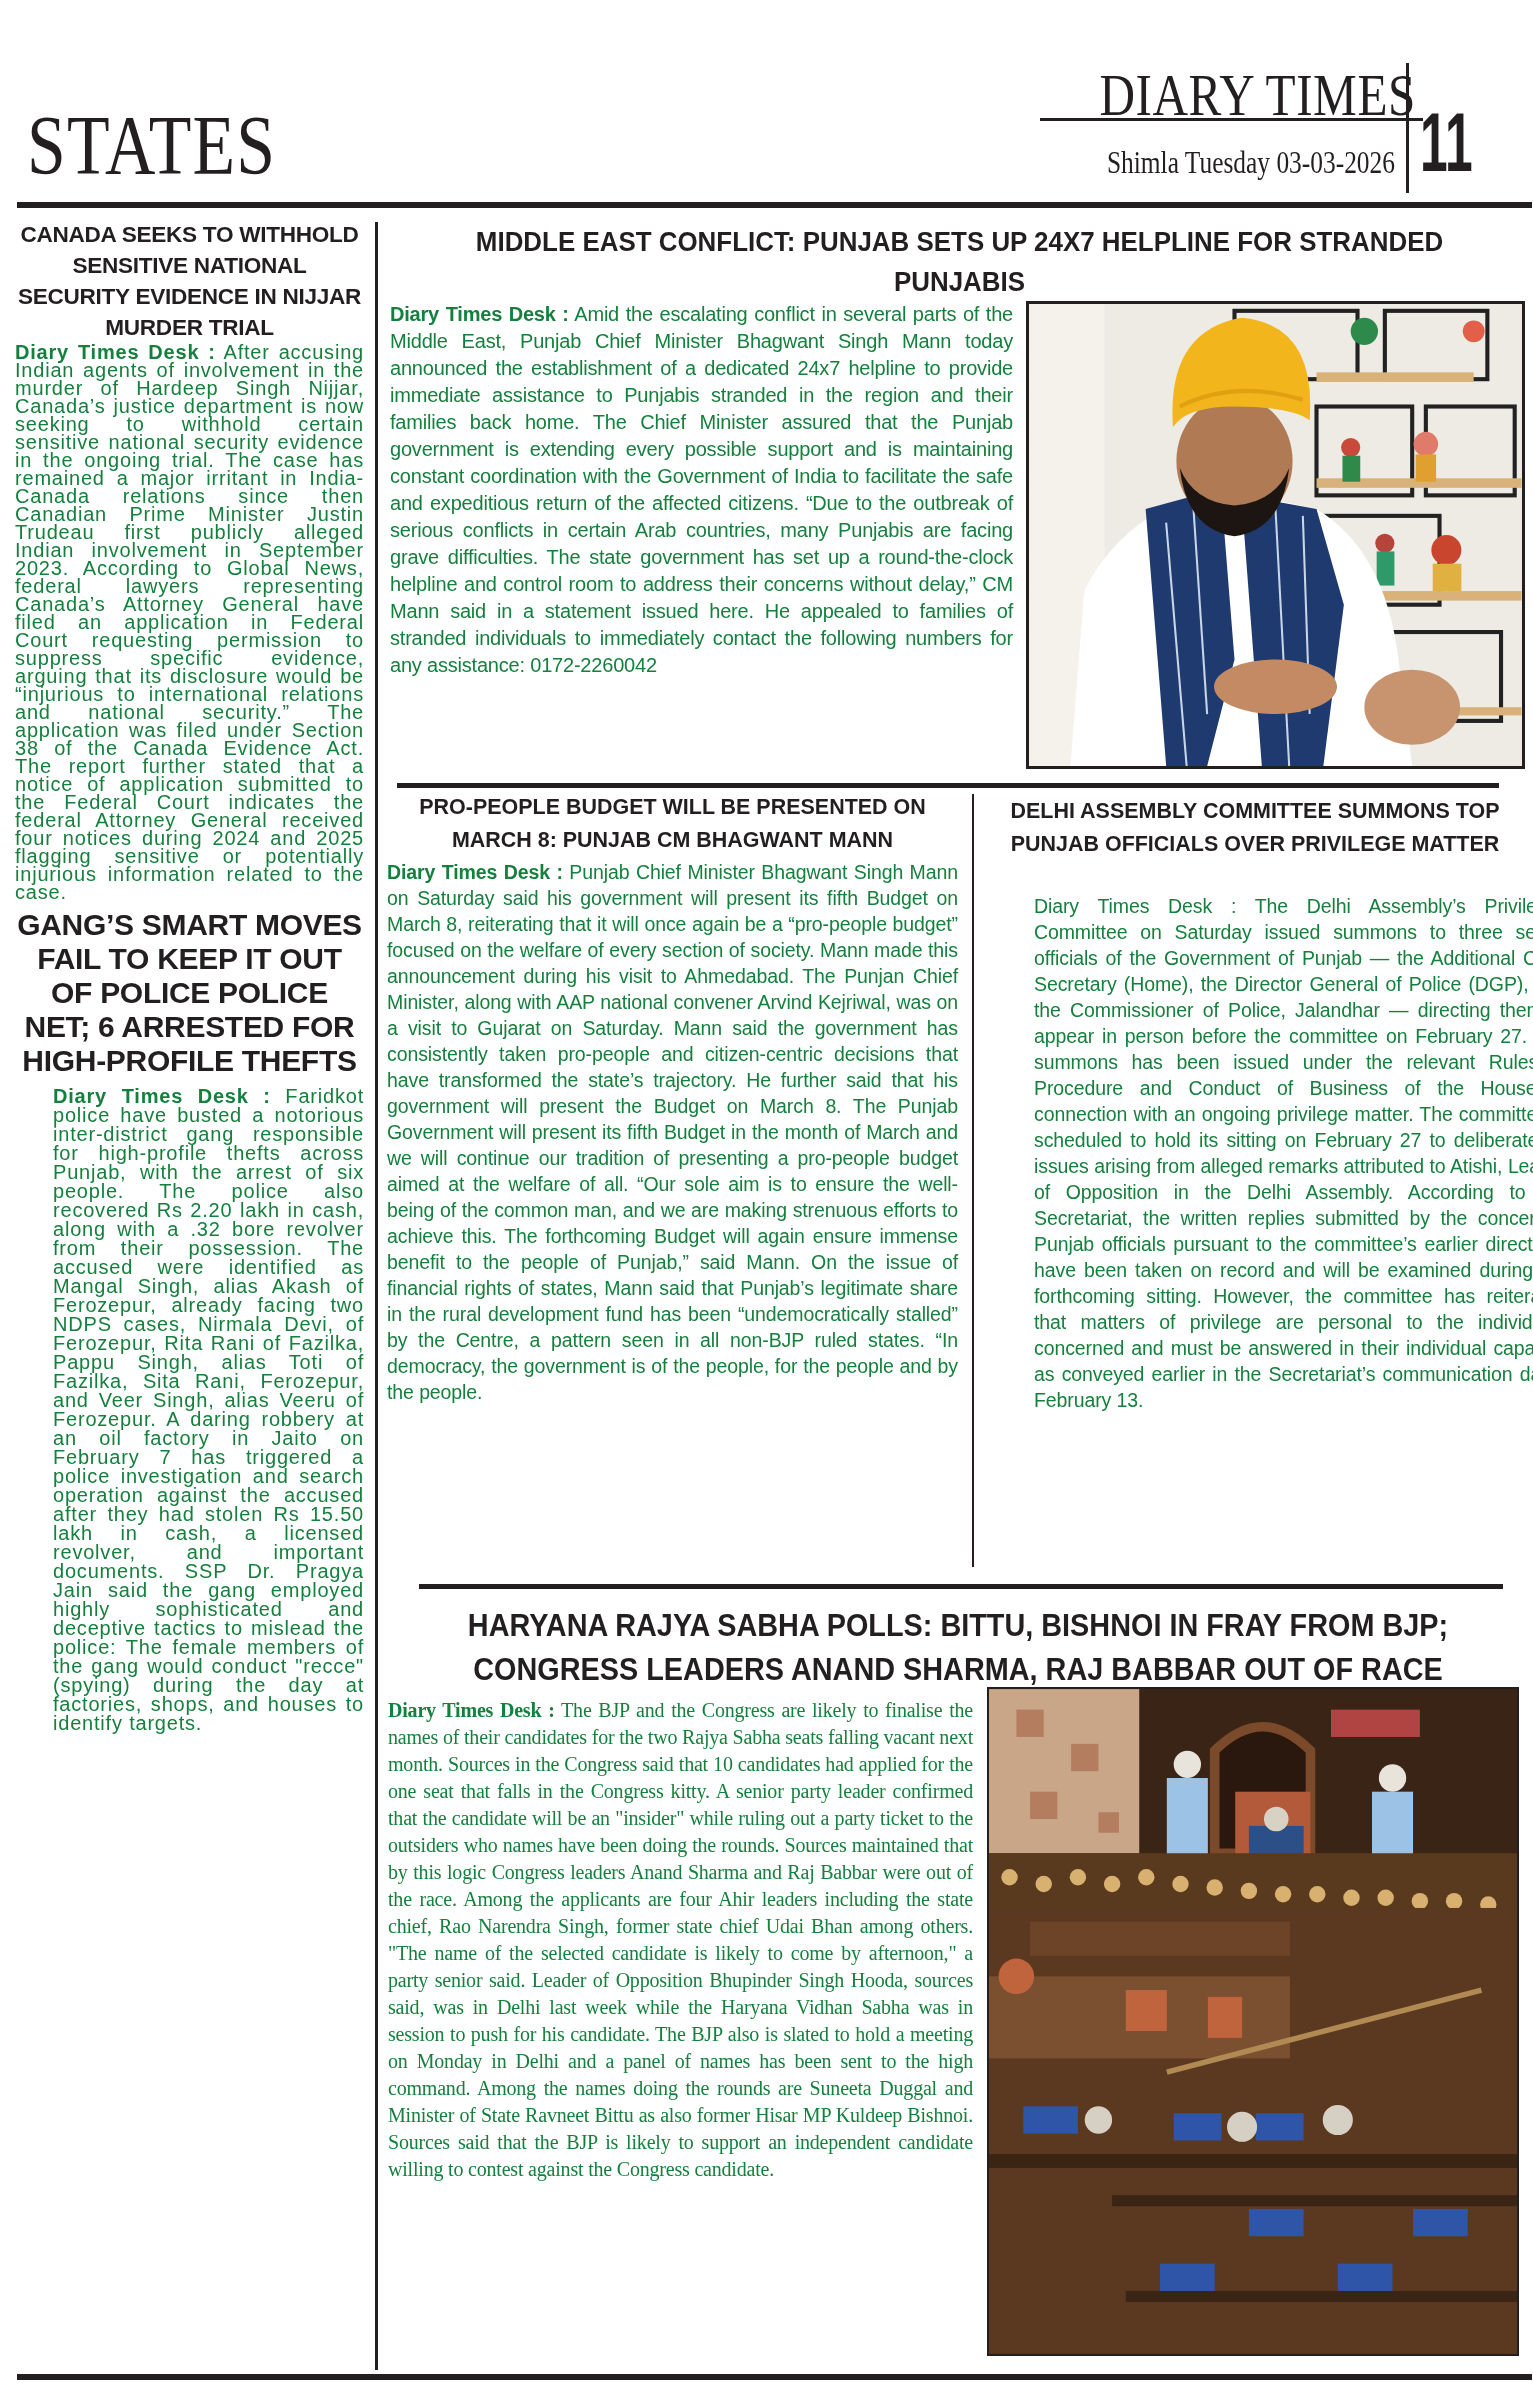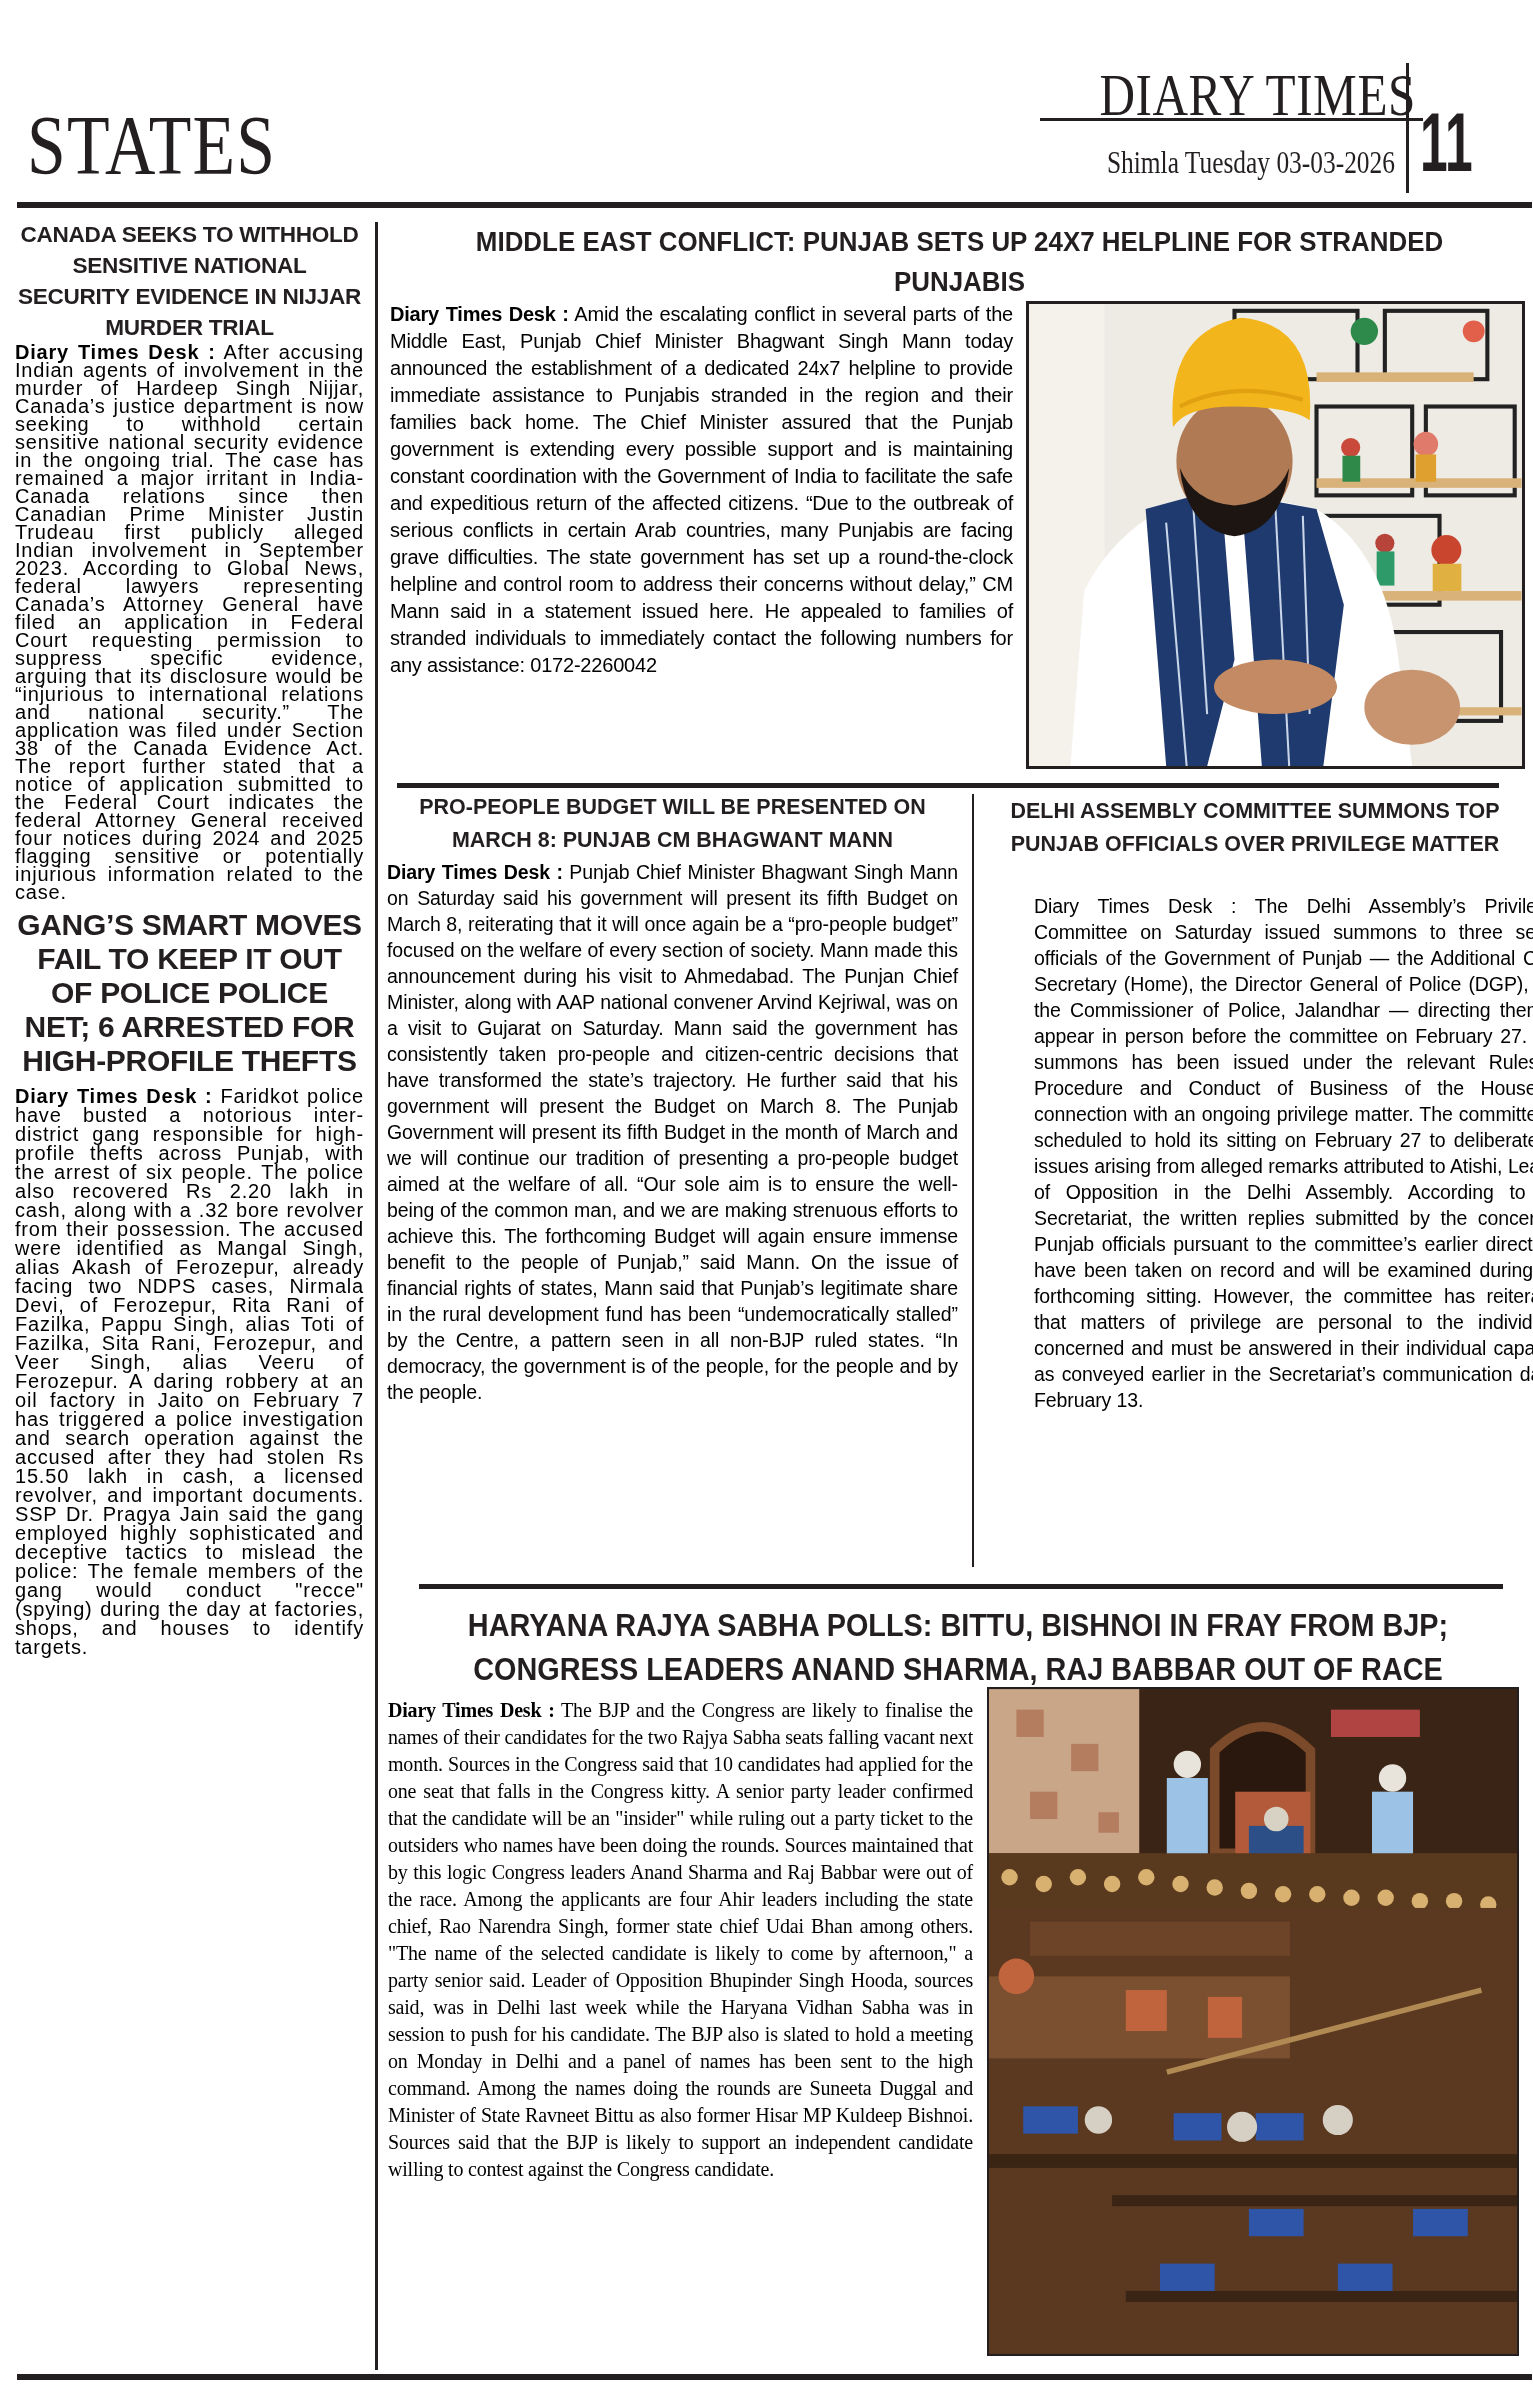--- a/index.html
+++ b/index.html
@@ -1,37 +1,37 @@
 <!DOCTYPE html>
 <html style="font-size:11px"><head>
 <meta charset="utf-8">
 <style>
   html, body { margin: 0; padding: 0; background: #ffffff; }
   body { width: 1533px; height: 2401px; position: relative; overflow: hidden; color: #231f20; font-family: "Liberation Sans", sans-serif; }
   .abs { position: absolute; }
   .serif { font-family: "Liberation Serif", "DejaVu Serif", serif; }
   .head-bold { font-family: "Liberation Sans", "DejaVu Sans", sans-serif; font-weight: 700; text-transform: uppercase; text-align: center; color: #231f20; }
-  .body { text-align: justify; color: #000000; }
+  .body { text-align: justify; color: #15803d; }
   .body b { font-weight: 700; }
 
   
   #section-title { left: 27px; top: 103px; font-size: 85px; line-height: 1; letter-spacing: 1.4px; transform: scaleX(0.82); transform-origin: left top; font-weight: 400; }
   #brand { left: 951px; top: 65px; width: 465px; font-size: 60px; line-height: 1; text-align: right; transform: scaleX(0.82); transform-origin: right top; letter-spacing: 0.7px; }
   #brand-underline { left: 1040px; top: 118px; width: 383px; height: 3.4px; background:#231f20; }
   #dateline { left: 889px; top: 145px; width: 506px; font-size: 31px; text-align: right; transform: scaleX(0.82); transform-origin: right top; }
   #masthead-vrule { left: 1406px; top: 63px; width: 2.7px; height: 130px; background:#231f20; }
   #page-number { left: 1420px; top: 101px; font-size: 83px; font-weight: 700; line-height: 1; transform: scaleX(0.6); transform-origin: left top; }
   #masthead-rule { left: 17px; top: 202px; width: 1515px; height: 5.5px; background:#231f20; }
 
   
   #left-col { left: 15px; top: 219px; width: 349px; }
   #left-vrule { left: 375px; top: 222px; height: 2148px; width: 2.7px; background:#231f20; }
   .left-head { font-size: 22.6px; line-height: 31px; letter-spacing: -0.3px; }
   .left-body { font-size: 20px; line-height: 18px; letter-spacing: 0.8px; word-spacing: 1.4px; margin-top: 0; }
-  .left-body-2 { font-size: 20px; line-height: 19px; letter-spacing: 0.8px; margin-top: 9.6px; }
+  .left-body-2 { font-size: 20px; line-height: 19px; letter-spacing: 0.8px; margin-top: 9.6px; margin-left: 38px; }
 
   
   #me-headline { left: 390px; top: 222px; width: 1139px; font-size: 27px; line-height: 40px; transform: scaleX(0.96); transform-origin: center top; }
   #me-body { left: 390px; top: 301px; width: 623px; font-size: 20px; line-height: 27px; letter-spacing: -0.2px; }
   #me-photo { left: 1026px; top: 301px; width: 493px; height: 462px; border: 3.4px solid #231f20; overflow: hidden; background: #e9e4da; }
   #mid-rule-1 { left: 397px; top: 783px; width: 1102px; height: 4.8px; background:#231f20; }
 
   
   #budget-headline { left: 387px; top: 790px; width: 571px; font-size: 22.6px; line-height: 33px; transform: scaleX(0.95); transform-origin: center top; }
   #budget-body { left: 387px; top: 859px; width: 571px; font-size: 19.5px; line-height: 26px; letter-spacing: -0.1px; }

